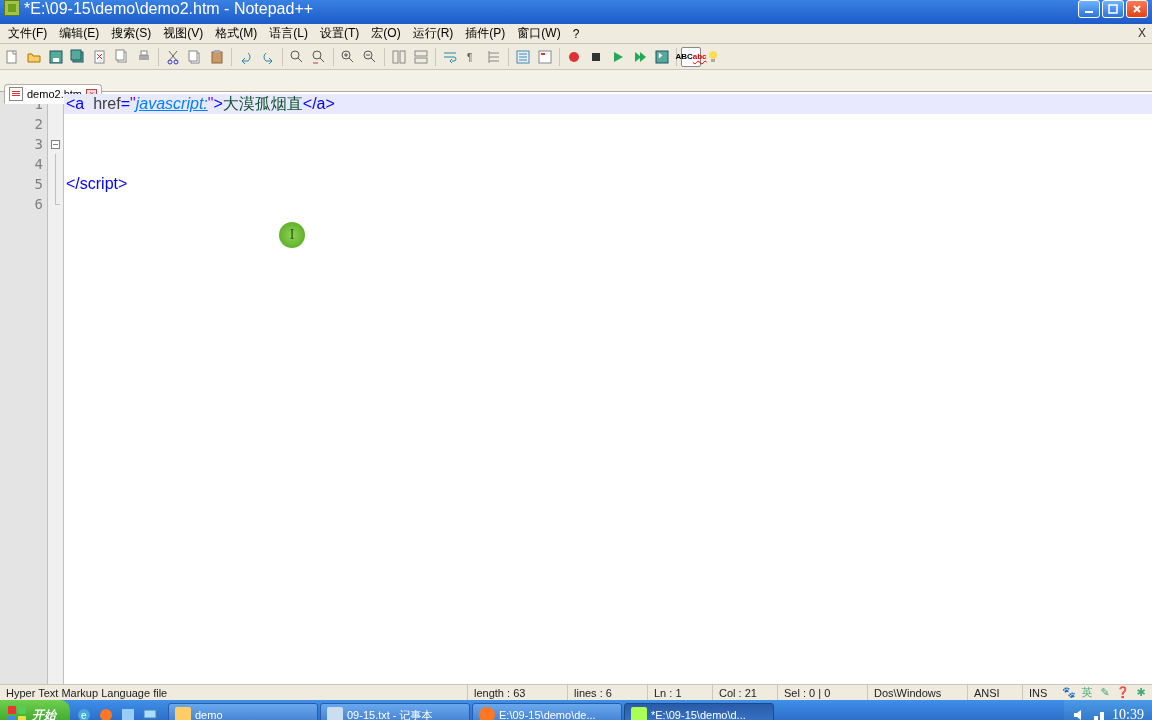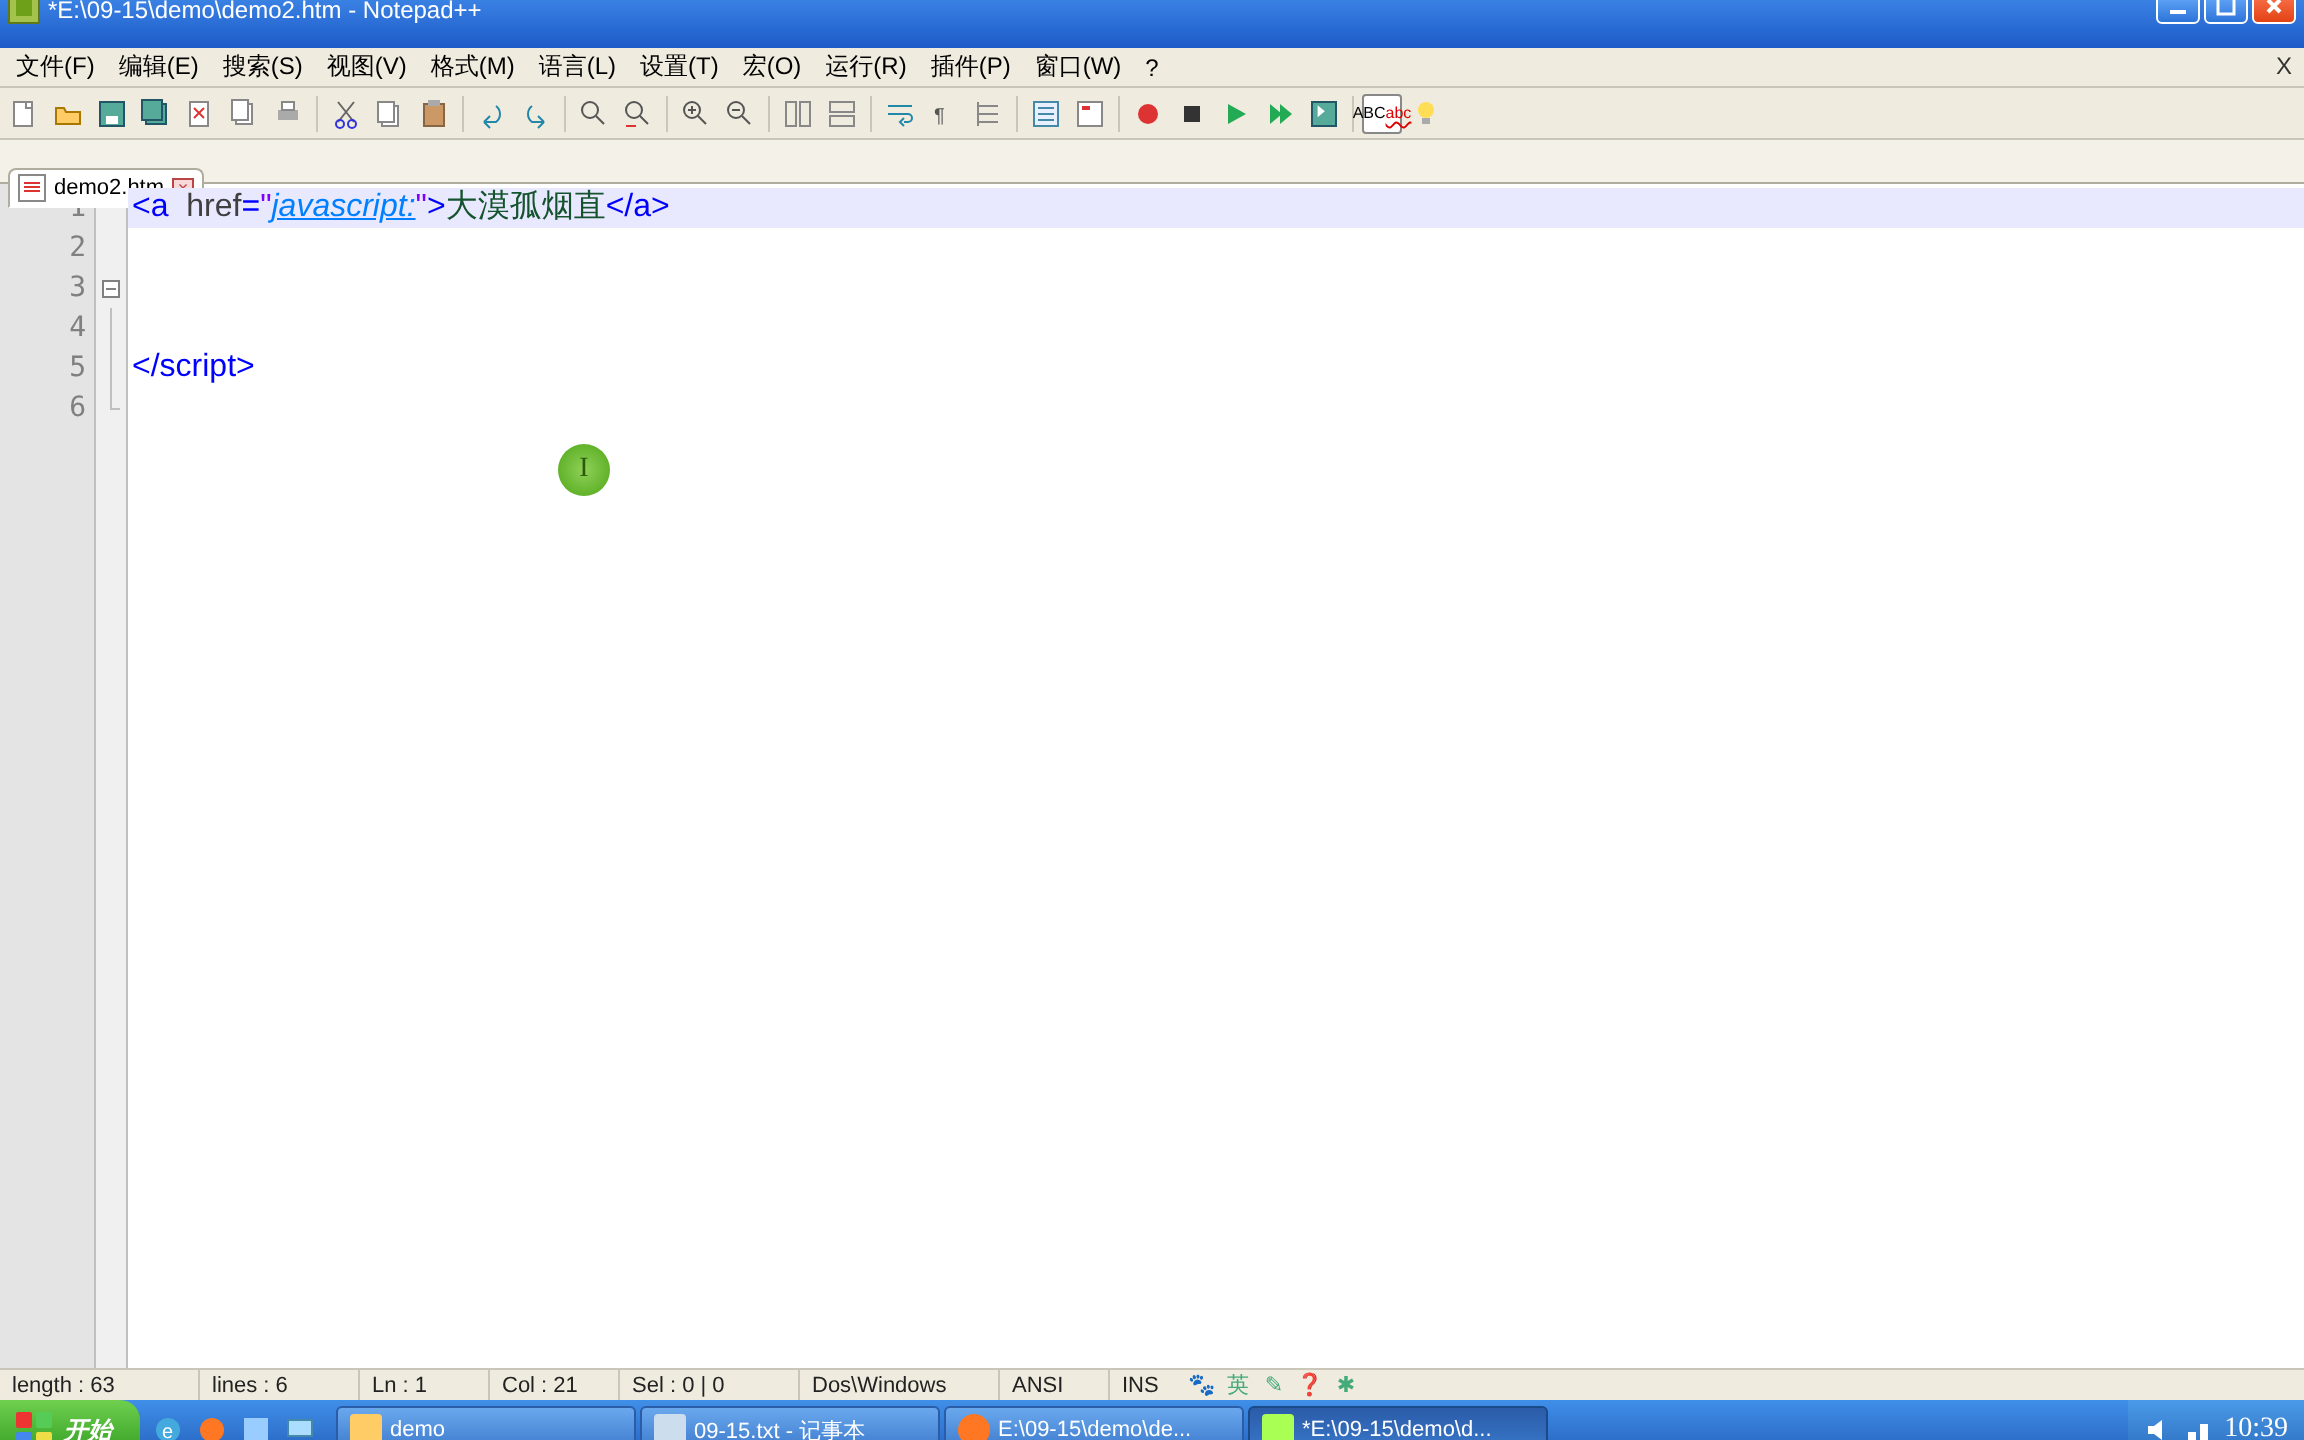--- a/index.html
+++ b/index.html
@@ -1,38 +1,38 @@
 <!DOCTYPE html>
 <html><head>
 <meta charset="utf-8">
 <style>
 * { margin:0; padding:0; box-sizing:border-box; font-family:"SimSun","宋体",Tahoma,sans-serif; }
 body { width:1152px; height:720px; overflow:hidden; background:#eae7d8; user-select:none; }
 
 
-.titlebar { height:24px; background:linear-gradient(#3a81e4,#1c5bc8); display:flex; align-items:flex-end; padding:12px 4px; color:#fff; font-size:12px; }
+.titlebar { height:24px; background:linear-gradient(#3a81e4,#1c5bc8); display:flex; align-items:flex-start; padding:0 4px; color:#fff; font-size:16px; }
 .titlebar .app-icon { width:16px; height:16px; background:#a3c34c; border:1px solid #5c7a1a; margin-right:4px; position:relative; }
 .titlebar .app-icon::after { content:""; position:absolute; inset:3px; background:#6fa01a; }
 .titlebar .title { flex:1; }
 .titlebar .win-btns { display:flex; gap:2px; }
 .titlebar .win-btn { width:22px; height:18px; border:1px solid #fff; border-radius:3px; background:linear-gradient(#6fb3ff,#2d74d9); display:flex; align-items:center; justify-content:center; font-size:11px; color:#fff; cursor:pointer; }
 .titlebar .win-btn.close { background:linear-gradient(#ff7b57,#e24214); }
 .titlebar .win-btn svg { width:12px; height:12px; }
 
 
 .menubar { height:20px; background:#efebde; border-bottom:1px solid #cbc7b8; display:flex; align-items:center; font-size:12px; padding:0 2px; position:relative; }
 .menubar .menu-item { padding:2px 6px; cursor:pointer; }
 .menubar .close-x { position:absolute; right:6px; top:2px; font-size:12px; color:#333; cursor:pointer; }
 
 
 .toolbar { height:26px; background:#efebde; border-bottom:1px solid #cbc7b8; display:flex; align-items:center; padding:0 2px; gap:2px; }
 .toolbar .tb { width:20px; height:20px; display:flex; align-items:center; justify-content:center; cursor:pointer; border-radius:2px; }
 .toolbar .sep { width:1px; height:18px; background:#cbc7b8; margin:0 2px; }
 .toolbar svg { width:16px; height:16px; }
-.toolbar .tb.spell { background:#fff; border:1px solid #888; font-size:8px; font-weight:normal; color:#000; line-height:1; text-align:right; padding-top:1px; }
+.toolbar .tb.spell { background:#fff; border:1px solid #888; font-size:8px; font-weight:bold; color:#000; line-height:1; text-align:right; padding-top:1px; }
 .toolbar .tb.spell span { display:block; }
 .toolbar .tb.spell .red { color:#d00; text-decoration:underline wavy; }
 
 
 .tabbar { height:22px; background:#f3f1e8; border-bottom:1px solid #b0ad9f; display:flex; align-items:flex-end; padding-left:4px; }
 .tab { height:20px; background:#fff; border:1px solid #b0ad9f; border-bottom:1px solid #fff; border-radius:4px 4px 0 0; display:flex; align-items:center; padding:0 4px 0 4px; font-size:11px; cursor:pointer; position:relative; top:13px; }
 .tab .file-icon { width:14px; height:14px; background:#fff; border:1px solid #888; margin-right:4px; position:relative; }
 .tab .file-icon::before { content:""; position:absolute; top:3px; left:2px; right:2px; height:1px; background:#d33; box-shadow:0 2px 0 #d33,0 4px 0 #d33; }
 .tab .close-tab { width:11px; height:11px; border:1px solid #b44; background:#f8d8d8; color:#b44; font-size:9px; line-height:9px; text-align:center; margin-left:4px; cursor:pointer; }
 
@@ -344,20 +344,21 @@
     <div class="row hl"><span class="tag">&lt;a</span><span>  </span><span class="attr">href</span><span class="tag">=</span><span class="str">"</span><span class="url">javascript:</span><span class="str">"</span><span class="tag">&gt;</span><span class="txt">大漠孤烟直</span><span class="tag">&lt;/a&gt;</span></div>
     <div class="row"></div>
     <div class="row"></div>
     <div class="row"></div>
     <div class="row"><span class="tag">&lt;/script&gt;</span></div>
     <div class="cursor-mark">I</div>
   </div>
 </div>
 
 <div class="statusbar">
+  <div class="cell flex">Hyper Text Markup Language file</div>
   <div class="cell" style="width:100px">length : 63</div>
   <div class="cell" style="width:80px">lines : 6</div>
   <div class="cell" style="width:65px">Ln : 1</div>
   <div class="cell" style="width:65px">Col : 21</div>
   <div class="cell" style="width:90px">Sel : 0 | 0</div>
   <div class="cell" style="width:100px">Dos\Windows</div>
   <div class="cell" style="width:55px">ANSI</div>
   <div class="cell" style="width:35px;border-right:none">INS</div>
   <div class="tray">
     <span>🐾</span>

